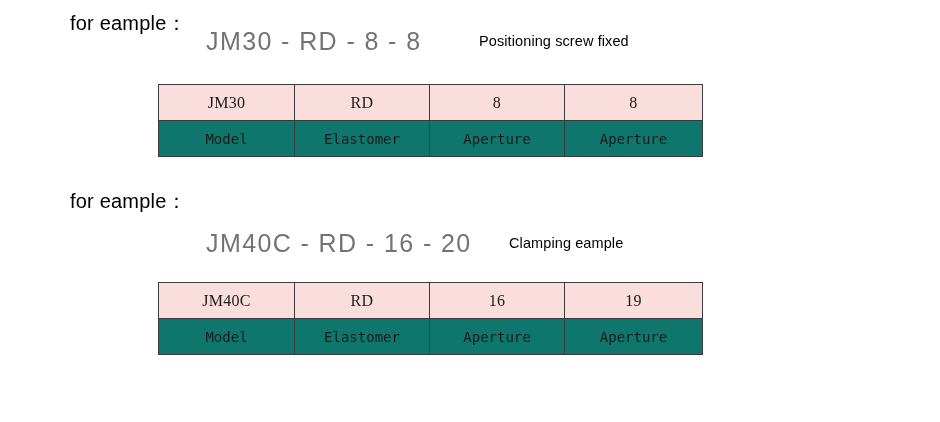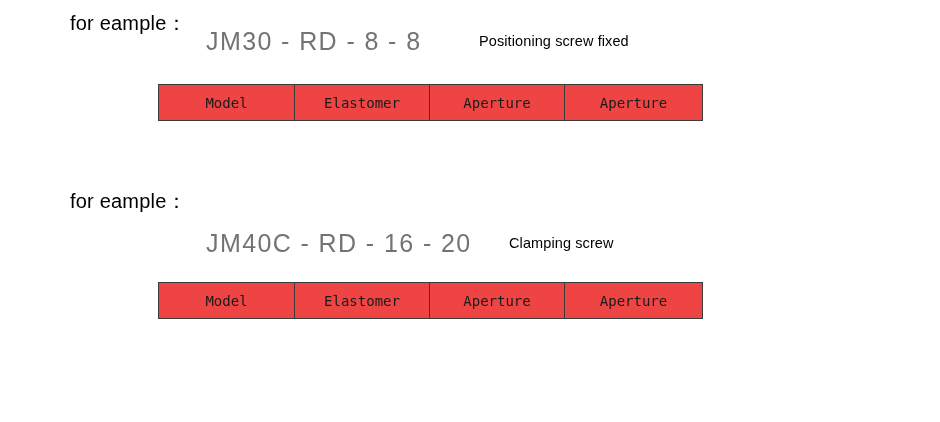--- a/index.html
+++ b/index.html
@@ -97,21 +97,21 @@
 
   .spec-table tr.header-row td {
     background: #fadede;
     font-family: "Liberation Serif", serif;
     font-size: 16px;
     color: #1a1a1a;
     letter-spacing: 0.3px;
   }
 
   .spec-table tr.body-row td {
-    background: #ef4444;
+    background: #0f766e;
     font-family: "DejaVu Sans Mono", monospace;
     font-size: 14px;
     color: #1a1a1a;
     letter-spacing: 0px;
   }
 </style>
 </head>
 <body>
 
 <div class="page">
@@ -119,40 +119,52 @@
   <div class="example-block block-1">
 
     <div class="example-label">for eample：</div>
 
     <div class="model-code">JM30 - RD - 8 - 8</div>
 
     <div class="screw-note">Positioning screw fixed</div>
 
     <table class="spec-table">
       <tbody>
+          <tr class="header-row">
+        <td class="col-1">JM30</td>
+        <td class="col-2">RD</td>
+        <td class="col-3">8</td>
+        <td class="col-4">8</td>
+      </tr>
       <tr class="body-row">
         <td class="col-1">Model</td>
         <td class="col-2">Elastomer</td>
         <td class="col-3">Aperture</td>
         <td class="col-4">Aperture</td>
       </tr>
     </tbody>
       </table>
   </div>
 
   <div class="example-block block-2">
 
     <div class="example-label">for eample：</div>
 
     <div class="model-code">JM40C - RD - 16 - 20</div>
 
-    <div class="screw-note">Clamping screw</div>
+    <div class="screw-note">Clamping eample</div>
 
     <table class="spec-table">
       <tbody>
+          <tr class="header-row">
+        <td class="col-1">JM40C</td>
+        <td class="col-2">RD</td>
+        <td class="col-3">16</td>
+        <td class="col-4">19</td>
+      </tr>
       <tr class="body-row">
         <td class="col-1">Model</td>
         <td class="col-2">Elastomer</td>
         <td class="col-3">Aperture</td>
         <td class="col-4">Aperture</td>
       </tr>
     </tbody>
       </table>
   </div>
 

